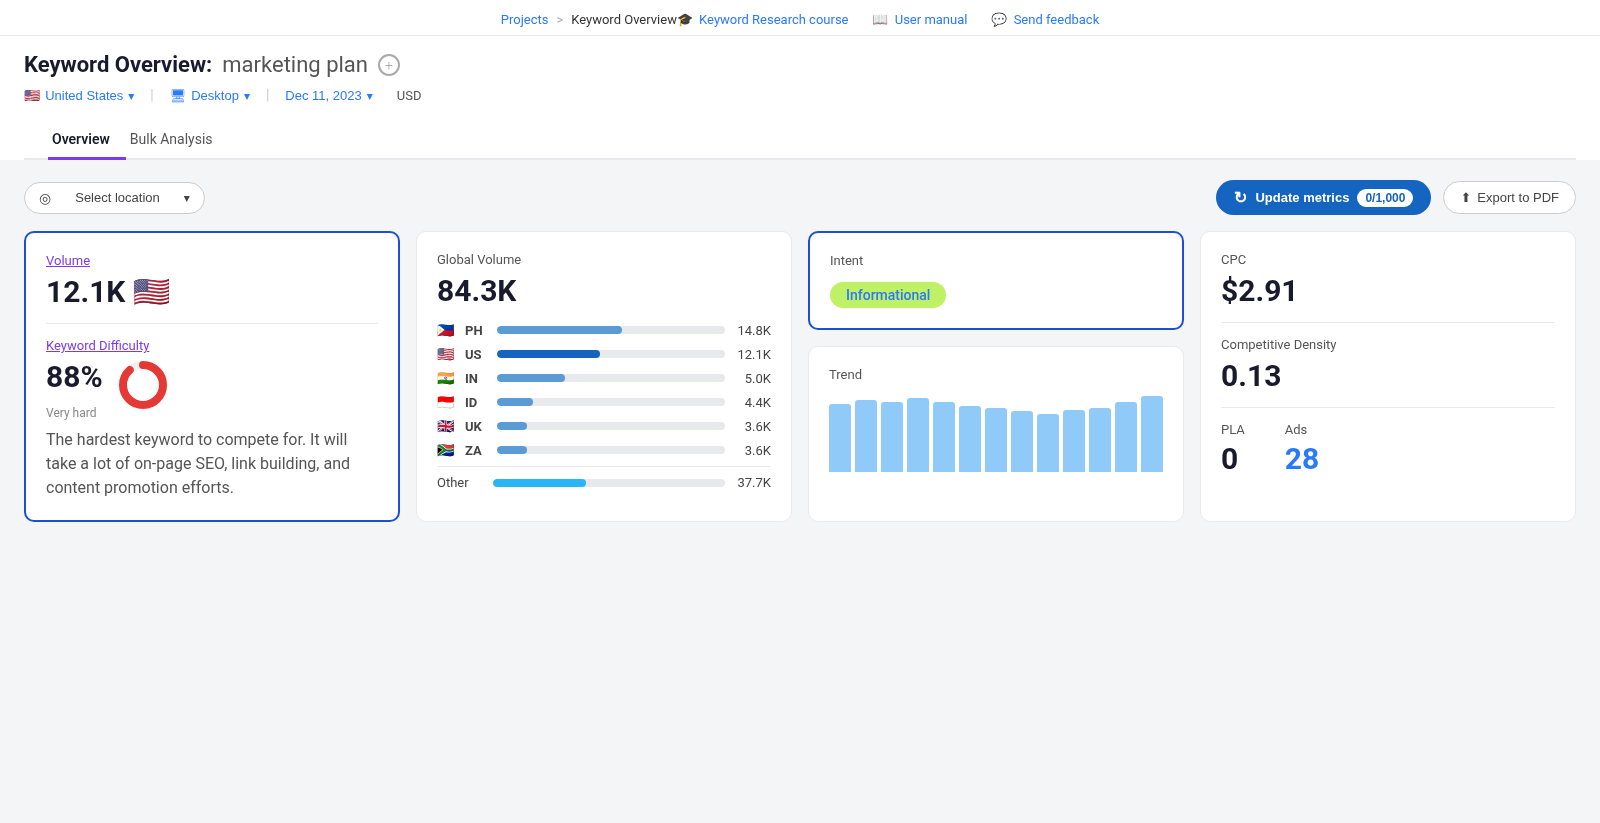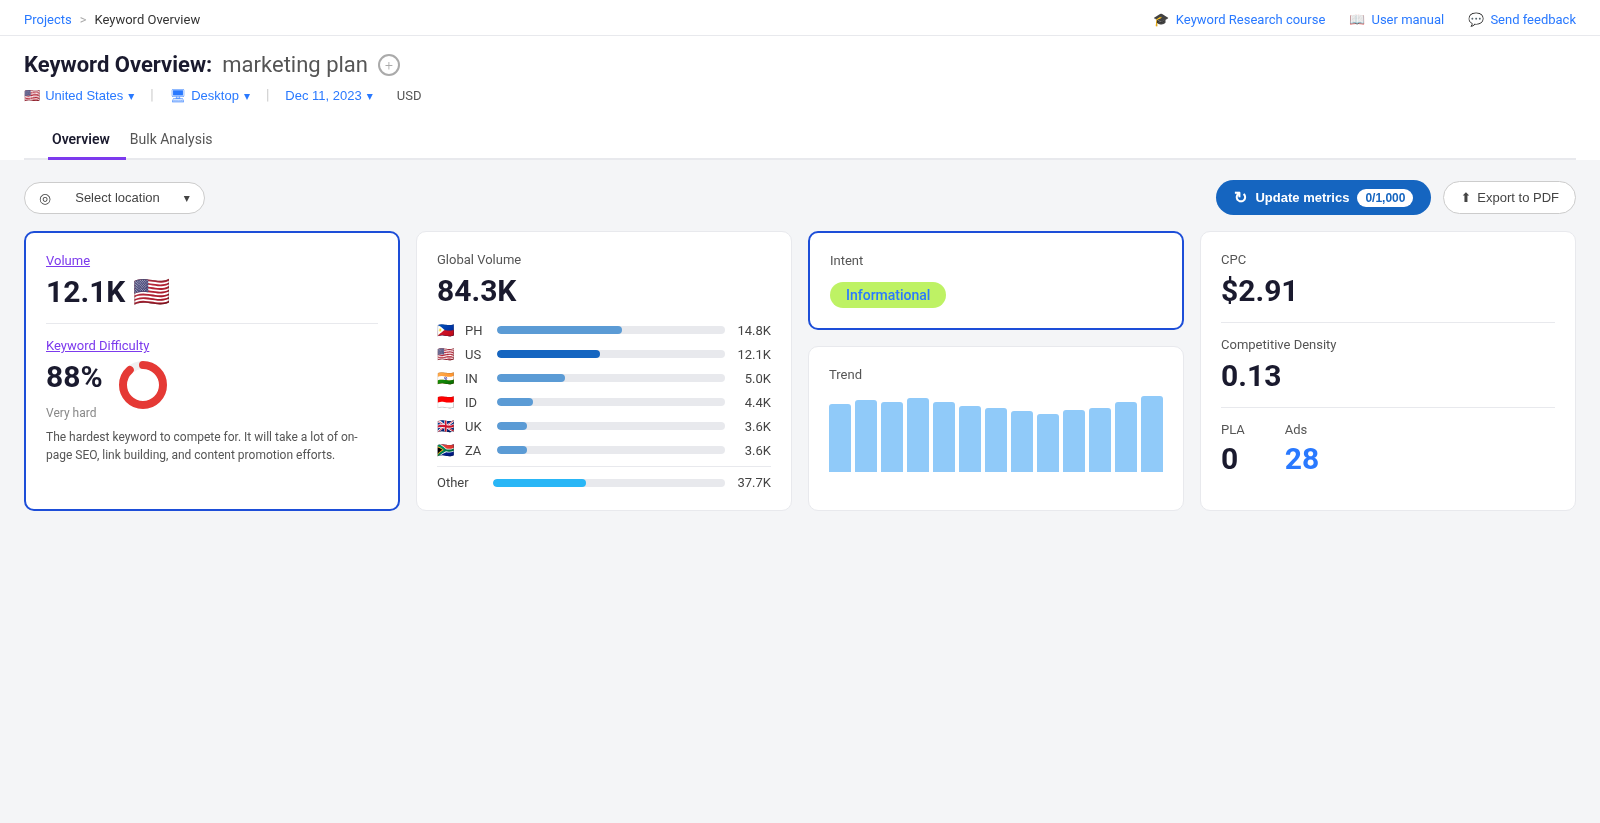--- a/index.html
+++ b/index.html
@@ -12,21 +12,21 @@
     .page-wrapper {
       max-width: 1600px;
       min-height: 823px;
       background: #f4f5f7;
       padding: 0;
     }
     
     .top-nav {
       display: flex;
       align-items: center;
-      justify-content: space-between;
+      justify-content: center;
       padding: 12px 24px 8px 24px;
       background: #fff;
       border-bottom: 1px solid #e8e9ed;
     }
     .breadcrumb {
       display: flex;
       align-items: center;
       gap: 8px;
       color: #555;
       font-size: 13px;
@@ -217,35 +217,35 @@
       align-items: flex-start;
       gap: 14px;
       margin-bottom: 8px;
     }
     .kd-value { font-size: 30px; font-weight: 700; }
     .kd-label { font-size: 12px; color: #888; margin-top: 12px; }
     
     .donut-wrapper { position: relative; width: 52px; height: 52px; }
     .donut-wrapper svg { transform: rotate(-90deg); }
     .kd-desc {
-      font-size: 12px;
+      font-size: 16px;
       color: #555;
       line-height: 1.5;
       margin-top: 4px;
     }
     
     .gv-value { font-size: 30px; font-weight: 700; margin-bottom: 14px; }
     .country-row {
       display: flex;
       align-items: center;
       gap: 8px;
       margin-bottom: 8px;
     }
     .country-flag { font-size: 14px; width: 20px; }
-    .country-code { font-size: 13px; color: #444; width: 24px; }
+    .country-code { font-size: 13px; color: #444; width: 24px; font-weight: bold; }
     .bar-bg {
       flex: 1;
       height: 8px;
       background: #e8e9ed;
       border-radius: 4px;
       overflow: hidden;
     }
     .bar-fill {
       height: 100%;
       background: #5b9bd5;

